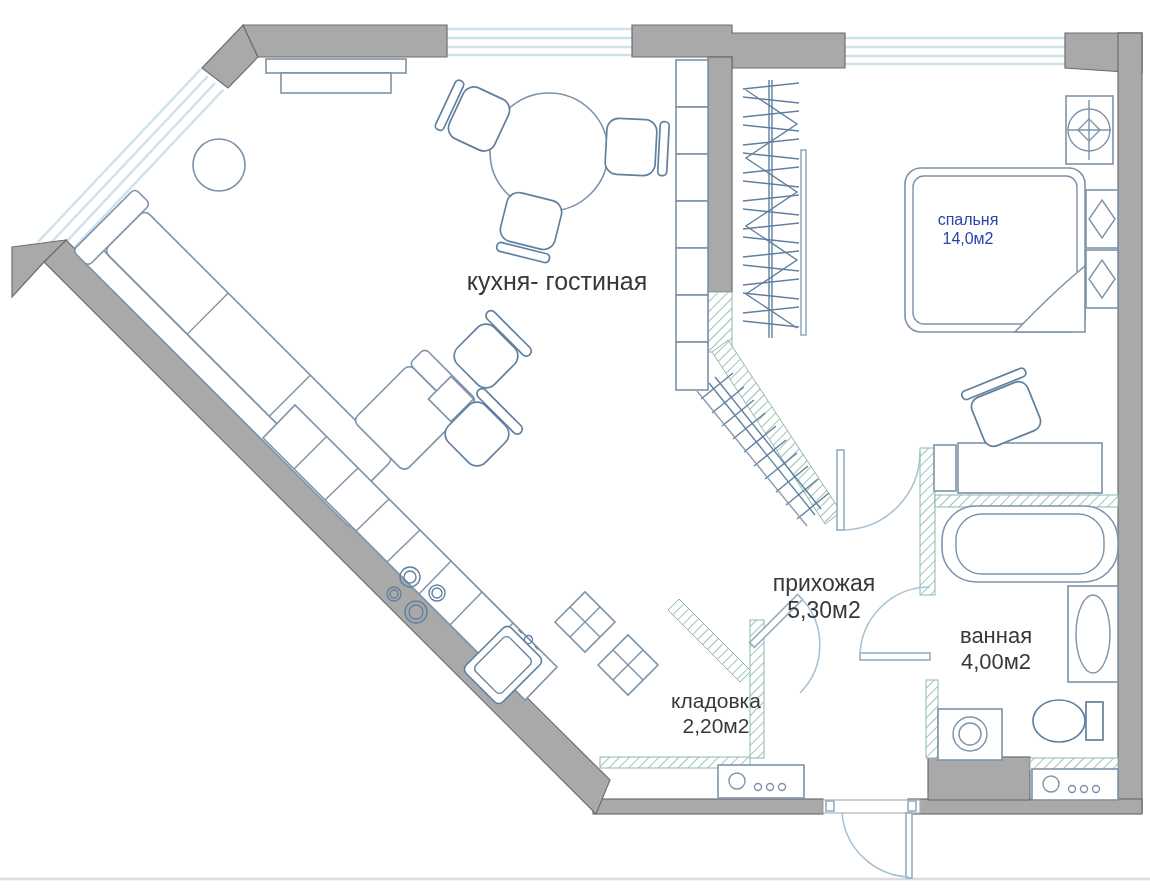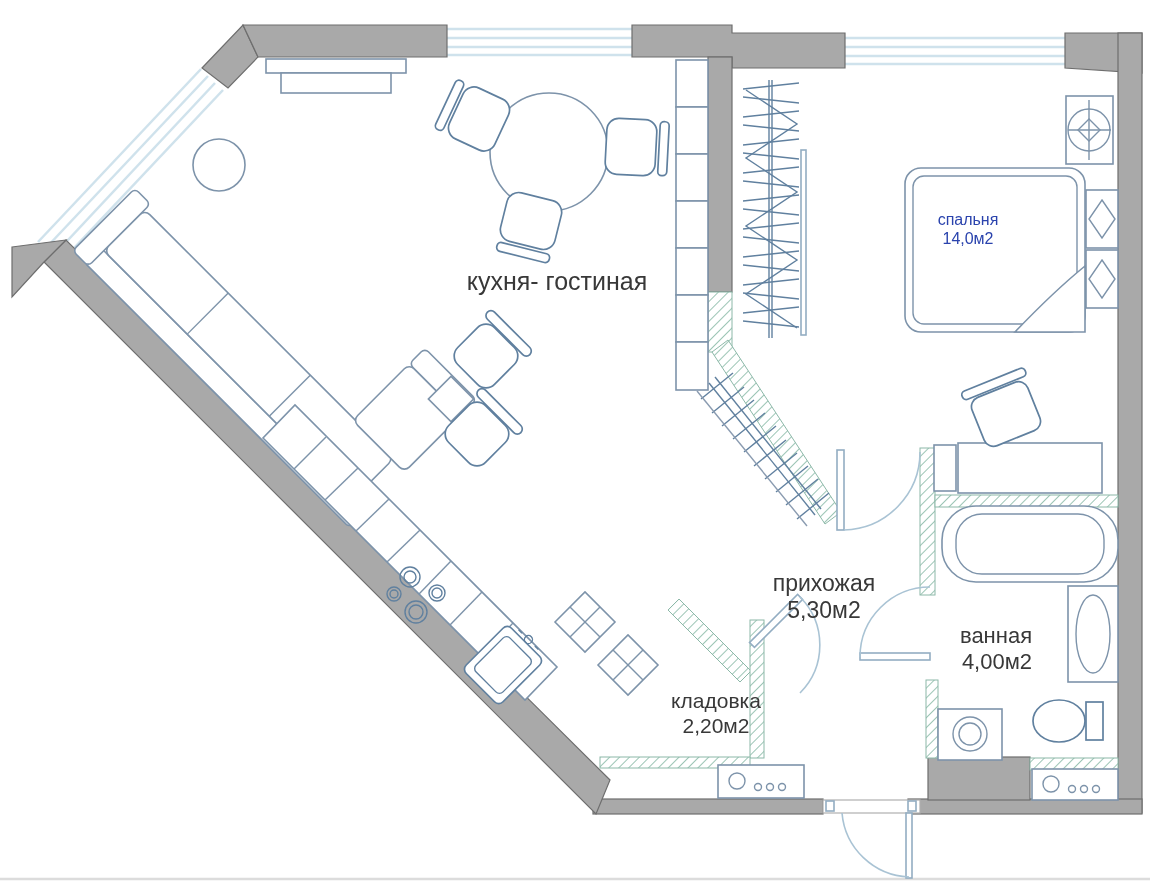--- a/index.html
+++ b/index.html
@@ -5,21 +5,21 @@
   html,body{margin:0;padding:0;background:#ffffff;}
   .plan{position:relative;width:1150px;height:890px;background:#ffffff;overflow:hidden;
         font-family:"Liberation Sans",sans-serif;}
   .plan svg{position:absolute;left:0;top:0;}
   .room-label{position:absolute;transform:translateX(-50%);text-align:center;
               color:#383838;line-height:1.18;white-space:nowrap;}
   .room-label .area{display:block;}
   .lbl-living{left:557px;top:267px;font-size:25px;}
   .lbl-bedroom{left:968px;top:211px;font-size:16px;color:#2a43ad;}
   .lbl-hall{left:824px;top:562px;font-size:23px;margin-top:8px;}
-  .lbl-bath{left:996px;top:623px;font-size:22px;text-align:right;}
+  .lbl-bath{left:996px;top:623px;font-size:22px;}
   .lbl-storage{left:716px;top:689px;font-size:21px;}
 
   
   .wall{fill:#a9a9a9;stroke:#6e6e6e;stroke-width:1.2;}
   .win{stroke:#cfe2ec;stroke-width:2.5;fill:none;}
   .part{fill:url(#hatch);stroke:#8cb8a8;stroke-width:1;}
   .fur{fill:#ffffff;stroke:#7d93aa;stroke-width:1.6;}
   .furl{stroke:#7d93aa;stroke-width:1.4;fill:none;}
   .dk{fill:#ffffff;stroke:#60809f;stroke-width:1.7;}
   .dkl{stroke:#60809f;stroke-width:1.4;fill:none;}

